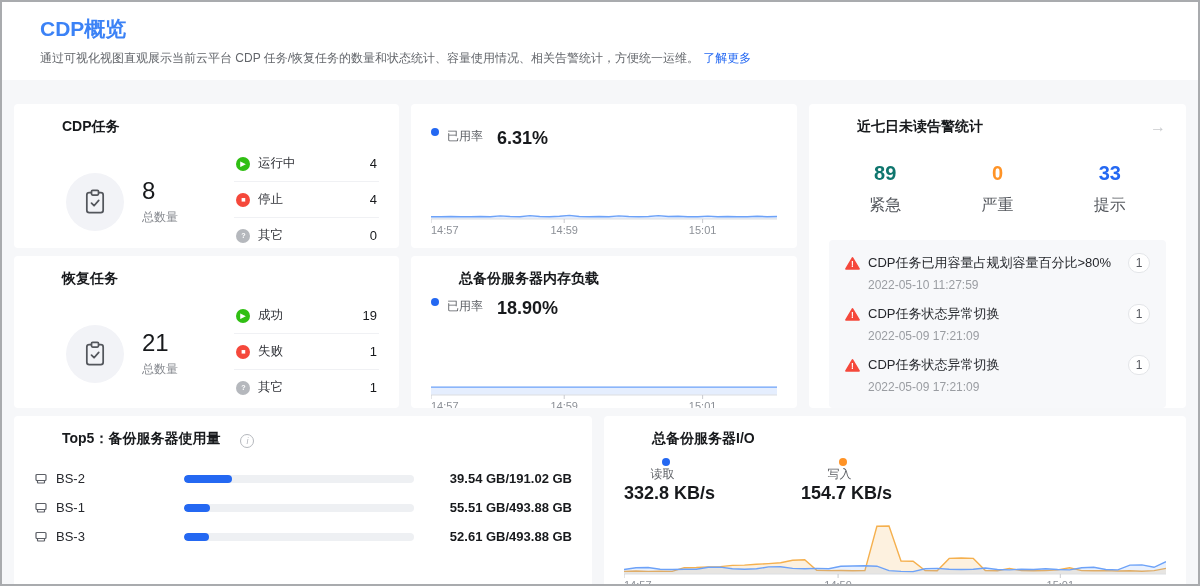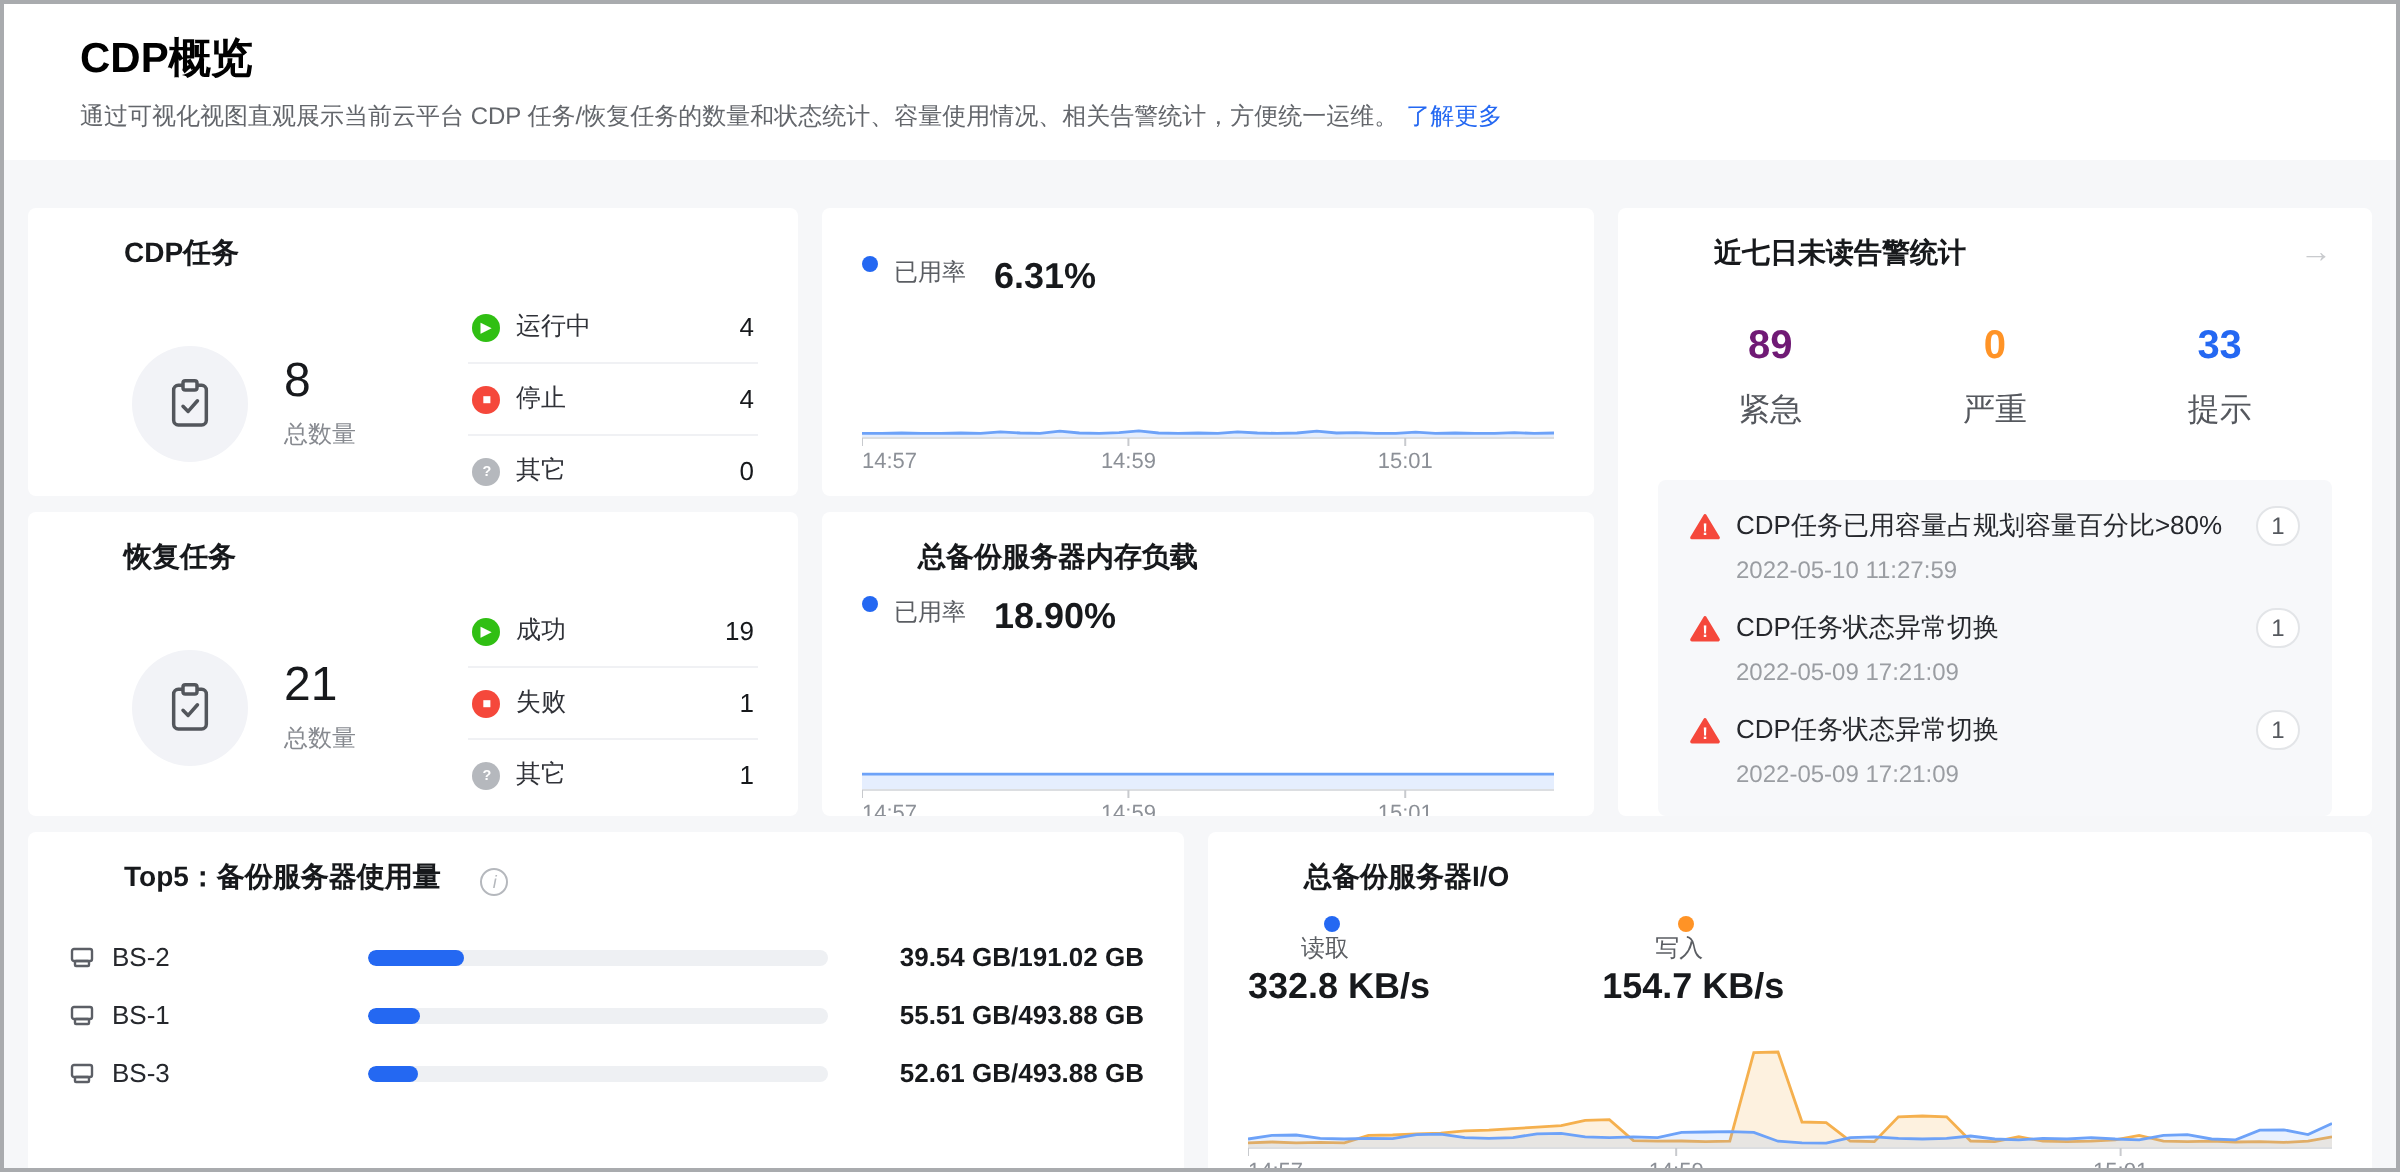--- a/index.html
+++ b/index.html
@@ -6,21 +6,21 @@
   html,body { width:1200px; height:586px; }
   body {
     font-family: "Liberation Sans", "DejaVu Sans", sans-serif;
     background:#f6f7f9;
     border:2px solid #a9abae;
     overflow:hidden;
     color:#17191c;
   }
   
   .header { background:#ffffff; padding:13px 38px 13px; }
-  .page-title { font-size:21px; font-weight:700; color:#000000; }
+  .page-title { font-size:21px; font-weight:700; color:#3b82f6; }
   .subtitle { margin-top:7px; font-size:12px; color:#63666b; }
   .link { color:#2468f2; text-decoration:none; margin-left:4px; cursor:pointer; }
   
   .content { padding:24px 12px 12px; }
   .grid-top {
     display:grid;
     grid-template-columns:385px 386px 1fr;
     grid-template-rows:144px 152px;
     gap:8px 12px;
   }
@@ -175,21 +175,21 @@
           </div>
       </div>
 
       <div class="card span-rows">
         <div class="alarm-head">
           <div class="card-title">近七日未读告警统计</div>
           <span class="arrow-link">→</span>
         </div>
         <div class="alarm-stats">
           <div class="alarm-stat">
-            <div class="alarm-num" style="color: #701a75;">89</div>
+            <div class="alarm-num" style="color: #0f766e;">89</div>
             <div class="alarm-stat-label">紧急</div>
           </div>
           <div class="alarm-stat">
             <div class="alarm-num" style="color: rgb(255, 147, 38);">0</div>
             <div class="alarm-stat-label">严重</div>
           </div>
           <div class="alarm-stat">
             <div class="alarm-num" style="color: rgb(36, 104, 242);">33</div>
             <div class="alarm-stat-label">提示</div>
           </div>

